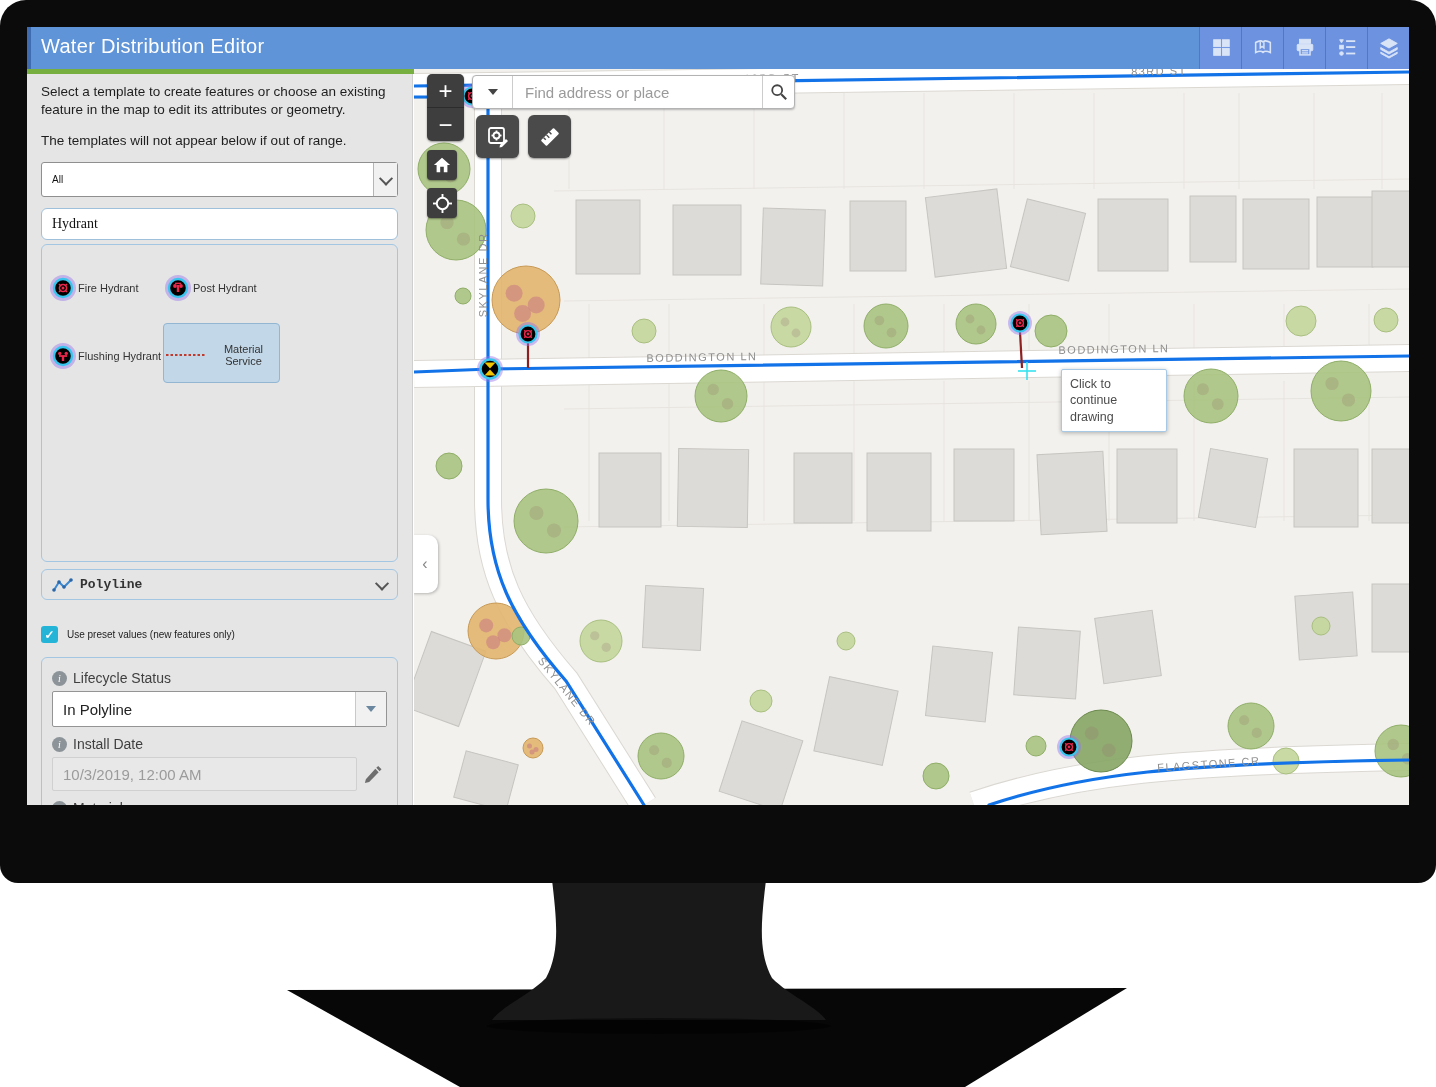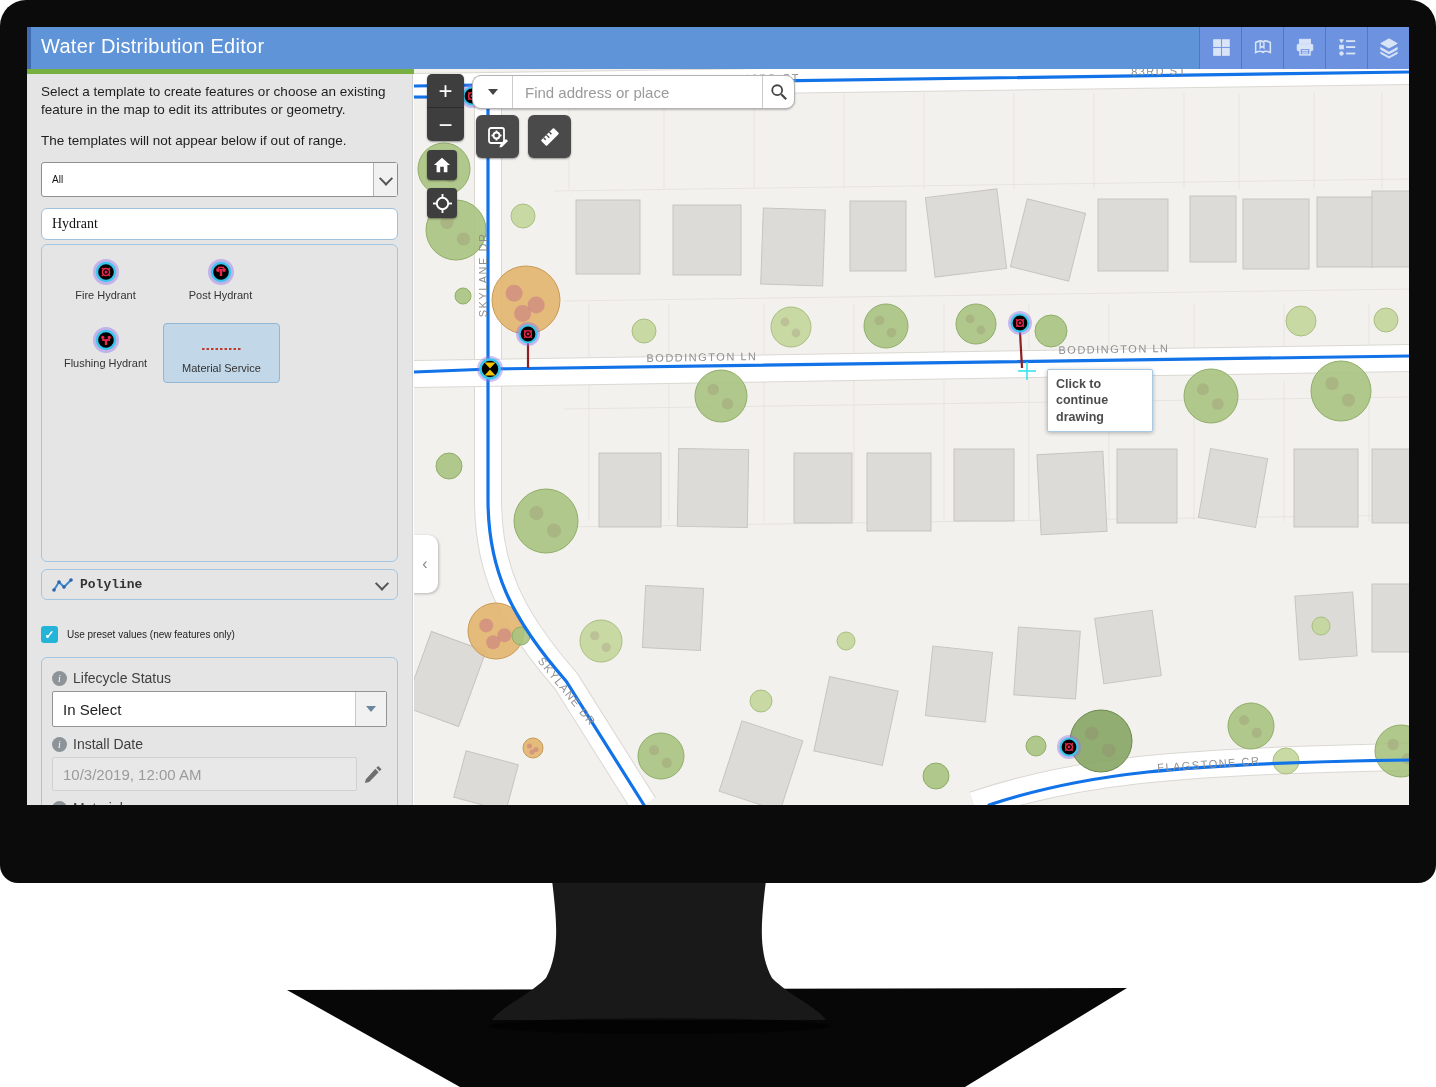--- a/index.html
+++ b/index.html
@@ -18,21 +18,21 @@
   .green-bar{position:absolute;left:0;top:42px;width:387px;height:5px;background:#77b041;}
   
   .sidebar{position:absolute;left:0;top:47px;width:386px;height:731px;background:#e5e5e5;border-right:1px solid #cfcfcf;box-sizing:border-box;padding:9px 14px 0 14px;font-size:13.5px;color:#1e1e1e;}
   .sidebar p{margin:0 0 13px 0;line-height:1.32;}
   .sel{display:flex;height:33px;border:1px solid #8f8f8f;border-radius:3px;background:#fff;align-items:center;margin-bottom:11px;cursor:pointer;}
   .sel .val{flex:1;padding-left:10px;font-size:10px;color:#111;}
   .sel .arrow-box{width:23px;align-self:stretch;border-left:1px solid #b5b5b5;background:#f1f1f1;display:flex;align-items:center;justify-content:center;}
   .chev{width:8px;height:8px;border-right:2px solid #555;border-bottom:2px solid #555;transform:rotate(45deg) translate(-1px,-1px);}
   .tpl-search{width:100%;height:32px;box-sizing:border-box;border:1px solid #9fc0da;border-radius:6px;padding:0 10px;font-size:14px;color:#111;font-family:Liberation Serif, serif;margin-bottom:4px;}
   .tpl-box{border:1px solid #a3c7e3;border-radius:6px;height:318px;box-sizing:border-box;padding:10px 6px;display:flex;flex-wrap:wrap;align-content:flex-start;}
-  .tpl-item{width:115px;height:66px;display:flex;flex-direction:column;align-items:center;justify-content:flex-start;cursor:pointer;border-radius:4px;margin-bottom:2px;}
+  .tpl-item{width:115px;height:66px;display:flex;flex-direction:row;align-items:center;justify-content:flex-start;cursor:pointer;border-radius:4px;margin-bottom:2px;}
   .tpl-item .ticon{height:34px;display:flex;align-items:center;justify-content:center;}
   .tpl-item .tlabel{font-size:11px;color:#333;text-align:center;}
   .tpl-item.selected{background:#c2d7e8;border:1px solid #93b6d3;height:54px;justify-content:center;padding-top:4px;}
   .tpl-item.selected .ticon{height:26px;}
   .geom-bar{display:flex;align-items:center;height:29px;border:1px solid #a3c7e3;border-radius:6px;margin-top:7px;padding:0 10px;cursor:pointer;font-family:Liberation Mono, monospace;}
   .geom-bar .glabel{font-weight:bold;font-size:13px;color:#333;margin-left:6px;flex:1;}
   .chk-row{display:flex;align-items:center;margin-top:26px;cursor:pointer;}
   .chk{width:17px;height:17px;background:#24b4d8;border-radius:3px;color:#fff;font-size:12px;font-weight:bold;display:flex;align-items:center;justify-content:center;margin-right:9px;}
   .chk-label{font-size:10px;color:#1e1e1e;}
   .preset{border:1px solid #a3c7e3;border-radius:6px;margin-top:14px;box-sizing:border-box;padding:10px 10px 10px 10px;height:220px;}
@@ -51,21 +51,21 @@
   .map svg.base{position:absolute;left:0;top:0;}
   .mc{position:absolute;box-sizing:border-box;}
   .zoom-stack{left:13px;top:5px;width:37px;height:67px;background:#3e3e3e;border-radius:5px;overflow:hidden;box-shadow:0 1px 2px rgba(0,0,0,.4);}
   .zoom-btn{width:37px;height:33px;color:#fff;font-size:24px;display:flex;align-items:center;justify-content:center;cursor:pointer;}
   .zoom-btn.zin{border-bottom:1px solid #2c2c2c;}
   .sq-btn{background:#3e3e3e;border-radius:4px;display:flex;align-items:center;justify-content:center;cursor:pointer;box-shadow:0 1px 2px rgba(0,0,0,.4);}
   .home-btn{left:13px;top:81px;width:30px;height:30px;}
   .loc-btn{left:13px;top:119px;width:30px;height:30px;}
   .tool-btn{left:62px;top:46px;width:43px;height:43px;background:#4a4a4a;border-radius:6px;}
   .tool-btn2{left:114px;top:46px;}
-  .search-wrap{left:58px;top:6px;height:34px;display:flex;background:#fff;border:1px solid #b3b3b3;border-radius:9px;overflow:hidden;box-shadow:0 1px 2px rgba(0,0,0,.25);}
+  .search-wrap{left:58px;top:6px;height:34px;display:flex;background:#fff;border:1px solid #b3b3b3;border-radius:4px;overflow:hidden;box-shadow:0 1px 2px rgba(0,0,0,.25);}
   .search-arrow{width:39px;display:flex;align-items:center;justify-content:center;border-right:1px solid #cccccc;cursor:pointer;}
   .search-input{width:225px;border:none;outline:none;font-size:15px;color:#444;padding:0 12px;font-family:"Liberation Sans",sans-serif;}
   .search-input::placeholder{color:#9a9a9a;}
   .search-go{width:31px;display:flex;align-items:center;justify-content:center;border-left:1px solid #cccccc;cursor:pointer;}
   .collapse-tab{left:-2px;top:466px;width:26px;height:58px;background:#fff;border-radius:0 10px 10px 0;box-shadow:1px 1px 3px rgba(0,0,0,.25);display:flex;align-items:center;justify-content:center;color:#888;font-size:16px;cursor:pointer;}
   .map-tooltip{position:absolute;width:88px;background:#fff;border:1px solid #a7c9e5;border-radius:2px;box-shadow:0 1px 4px rgba(0,0,0,.28);padding:6px 8px;font-size:12.5px;line-height:1.3;color:#4c4c4c;}
 </style>
 </head>
 <body>
 
@@ -209,21 +209,21 @@
           <div class="chk">✓</div>
           <div class="chk-label">Use preset values (new features only)</div>
         </div>
 
         <div class="preset">
           <div class="frow">
             <div class="info-ic">i</div>
             <div class="flabel">Lifecycle Status</div>
           </div>
           <div class="fsel">
-            <div class="val">In Select</div>
+            <div class="val">In Polyline</div>
             <div class="arrow-box2">
                 <div class="tri-down"></div>
               </div>
           </div>
           <div class="frow">
             <div class="info-ic">i</div>
             <div class="flabel">Install Date</div>
           </div>
           <div class="date-row">
             <div class="fdate">10/3/2019, 12:00 AM</div>
@@ -502,20 +502,20 @@
               <line x1="11" y1="8" x2="11" y2="12" stroke="#4a4a4a" stroke-width="1.4"></line>
               <line x1="15" y1="8" x2="15" y2="11" stroke="#4a4a4a" stroke-width="1.4"></line>
             </g>
           </svg>
         </div>
 
         <div class="mc collapse-tab">
           <span>‹</span>
         </div>
 
-        <div class="map-tooltip" id="map-tooltip" style="left: 633px; top: 300px; font-weight: bold;">
+        <div class="map-tooltip" id="map-tooltip" style="left: 647px; top: 300px;">
           <span>Click to continue drawing</span>
         </div>
       </div>
 
     </div>
   </div>
 </div>
 
 </body></html>

